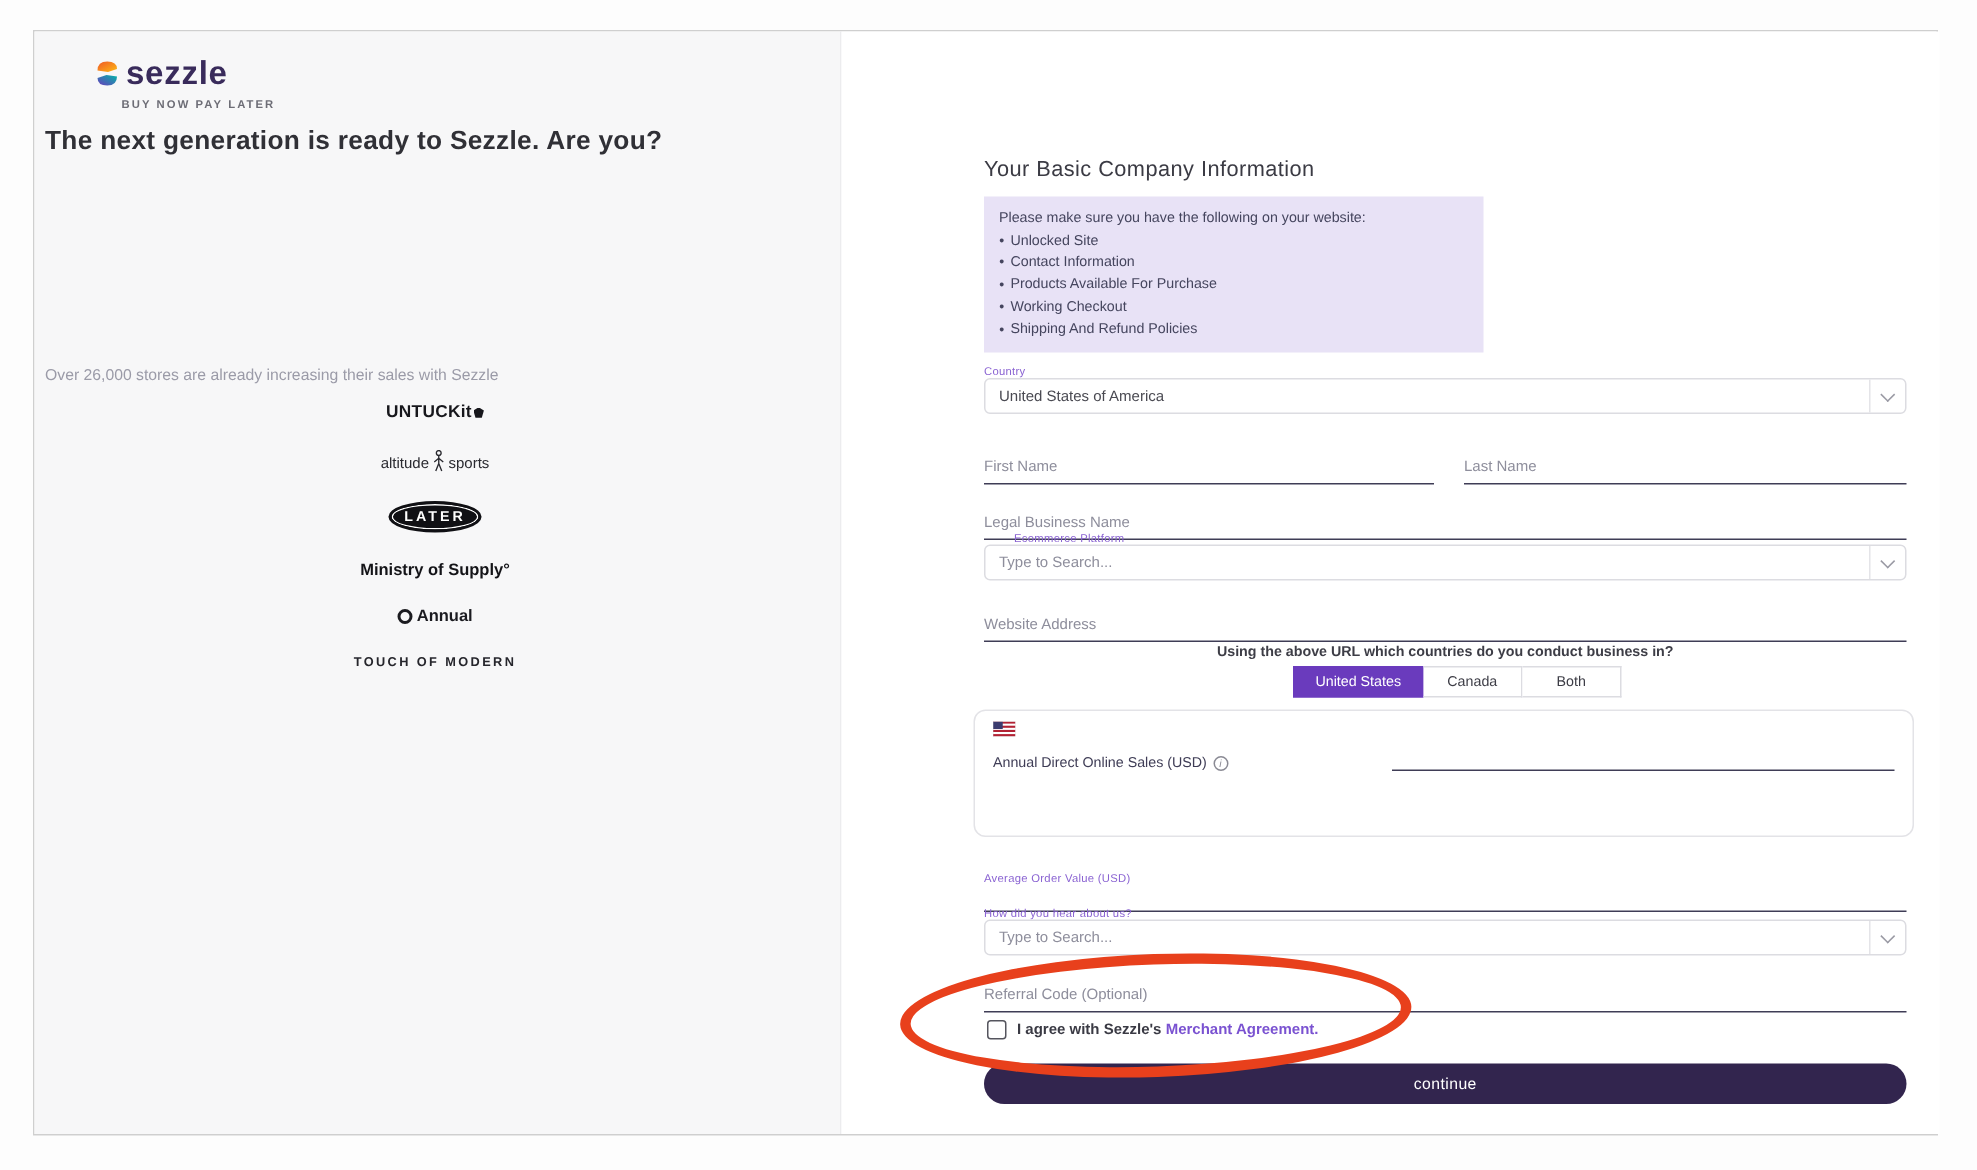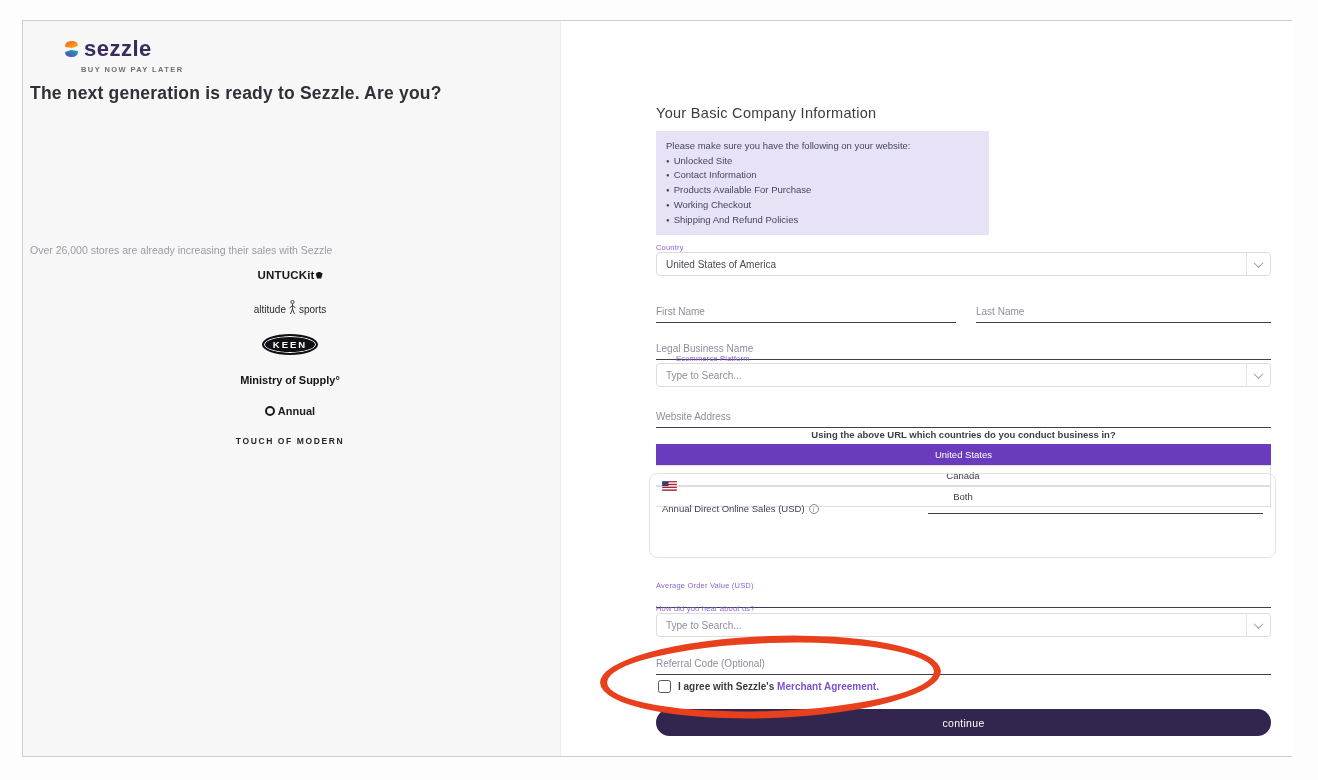--- a/index.html
+++ b/index.html
@@ -37,21 +37,21 @@
   .select { position:absolute; height:24px; border:1px solid #dcdce1; border-radius:4px; background:#fff; display:flex; align-items:center; cursor:pointer; }
   .select .val { flex:1; padding:0 9px; font-size:10px; color:#4a4a52; }
   .select .val.ph { color:#8e8e9c; }
   .caret-box { width:24px; align-self:stretch; border-left:1px solid #e4e4e8; display:flex; align-items:center; justify-content:center; }
   .caret { width:7px; height:7px; border-right:1.4px solid #9a9aa4; border-bottom:1.4px solid #9a9aa4; transform:rotate(45deg) translate(-1px,-1px); }
 
   input.uline { background:transparent; border:none; outline:none; border-bottom:1px solid var(--underline,#3f3d56); font-size:10px; color:#333; padding:0 0 5px 0; font-family:"Liberation Sans", sans-serif; }
   input.uline::placeholder { color:#8e8e9c; opacity:1; }
 
   .question { position:absolute; left:95px; top:408px; width:615px; text-align:center; font-size:9.5px; font-weight:bold; color:#3d3d46; }
-  .toggle { position:absolute; left:95px; top:423px; width:615px; display:flex; justify-content:center;flex-direction:column; }
+  .toggle { position:absolute; left:103px; top:423px; width:615px; display:flex; justify-content:center; }
   .tbtn { height:21px; padding:0 14px; min-width:66px; display:flex; align-items:center; justify-content:center; font-size:9.5px; background:#fff; border:1px solid #dcdce1; border-left-width:0; color:#3d3d46; cursor:pointer; }
   .tbtn:first-child { border-left-width:1px; }
   .tbtn.sel { background:var(--accent,#6a3bbd); border-color:var(--accent,#6a3bbd); color:#fff; }
 
   .sales-card { position:absolute; left:88px; top:452px; width:627px; height:85px; border:1px solid #e3e3e7; border-radius:8px; padding:7px 12px 0 12px; }
   .flag { display:block; margin-bottom:6px; }
   .srow { display:flex; align-items:flex-end; justify-content:space-between; margin-bottom:9px; }
   .srow .slabel { font-size:9.5px; color:#3f3d56; display:flex; align-items:center; gap:4px; }
   .info-ic { display:inline-block; width:10px; height:10px; border:1px solid #8a8a94; border-radius:50%; font-size:7px; line-height:9px; text-align:center; color:#8a8a94; font-style:italic; }
   .srow input.uline { width:335px; }
@@ -98,21 +98,21 @@
         <span class="shirt-ic"></span>
       </span>
       <span class="b-altitude">
         <span>altitude</span>
         <svg width="9" height="15" viewBox="0 0 9 15">
           <circle cx="4.5" cy="2" r="1.6" fill="none" stroke="#2a2a30" stroke-width="0.9"></circle>
           <path d="M4.5 4 L4.5 9 M4.5 5.5 L1.5 8 M4.5 5.5 L7.5 8 M4.5 9 L2.5 14 M4.5 9 L6.5 14" stroke="#2a2a30" stroke-width="0.9" fill="none"></path>
         </svg>
         <span>sports</span>
       </span>
-      <span class="b-keen">KEEN</span>
+      <span class="b-keen">LATER</span>
       <span class="b-ministry">Ministry of Supply°</span>
       <span class="b-patpat">
         <span class="pp-ring"></span>
         <span>Annual</span>
       </span>
       <span class="b-tom">TOUCH OF MODERN</span>
     </div>
   </div>
 
   <div class="right">

